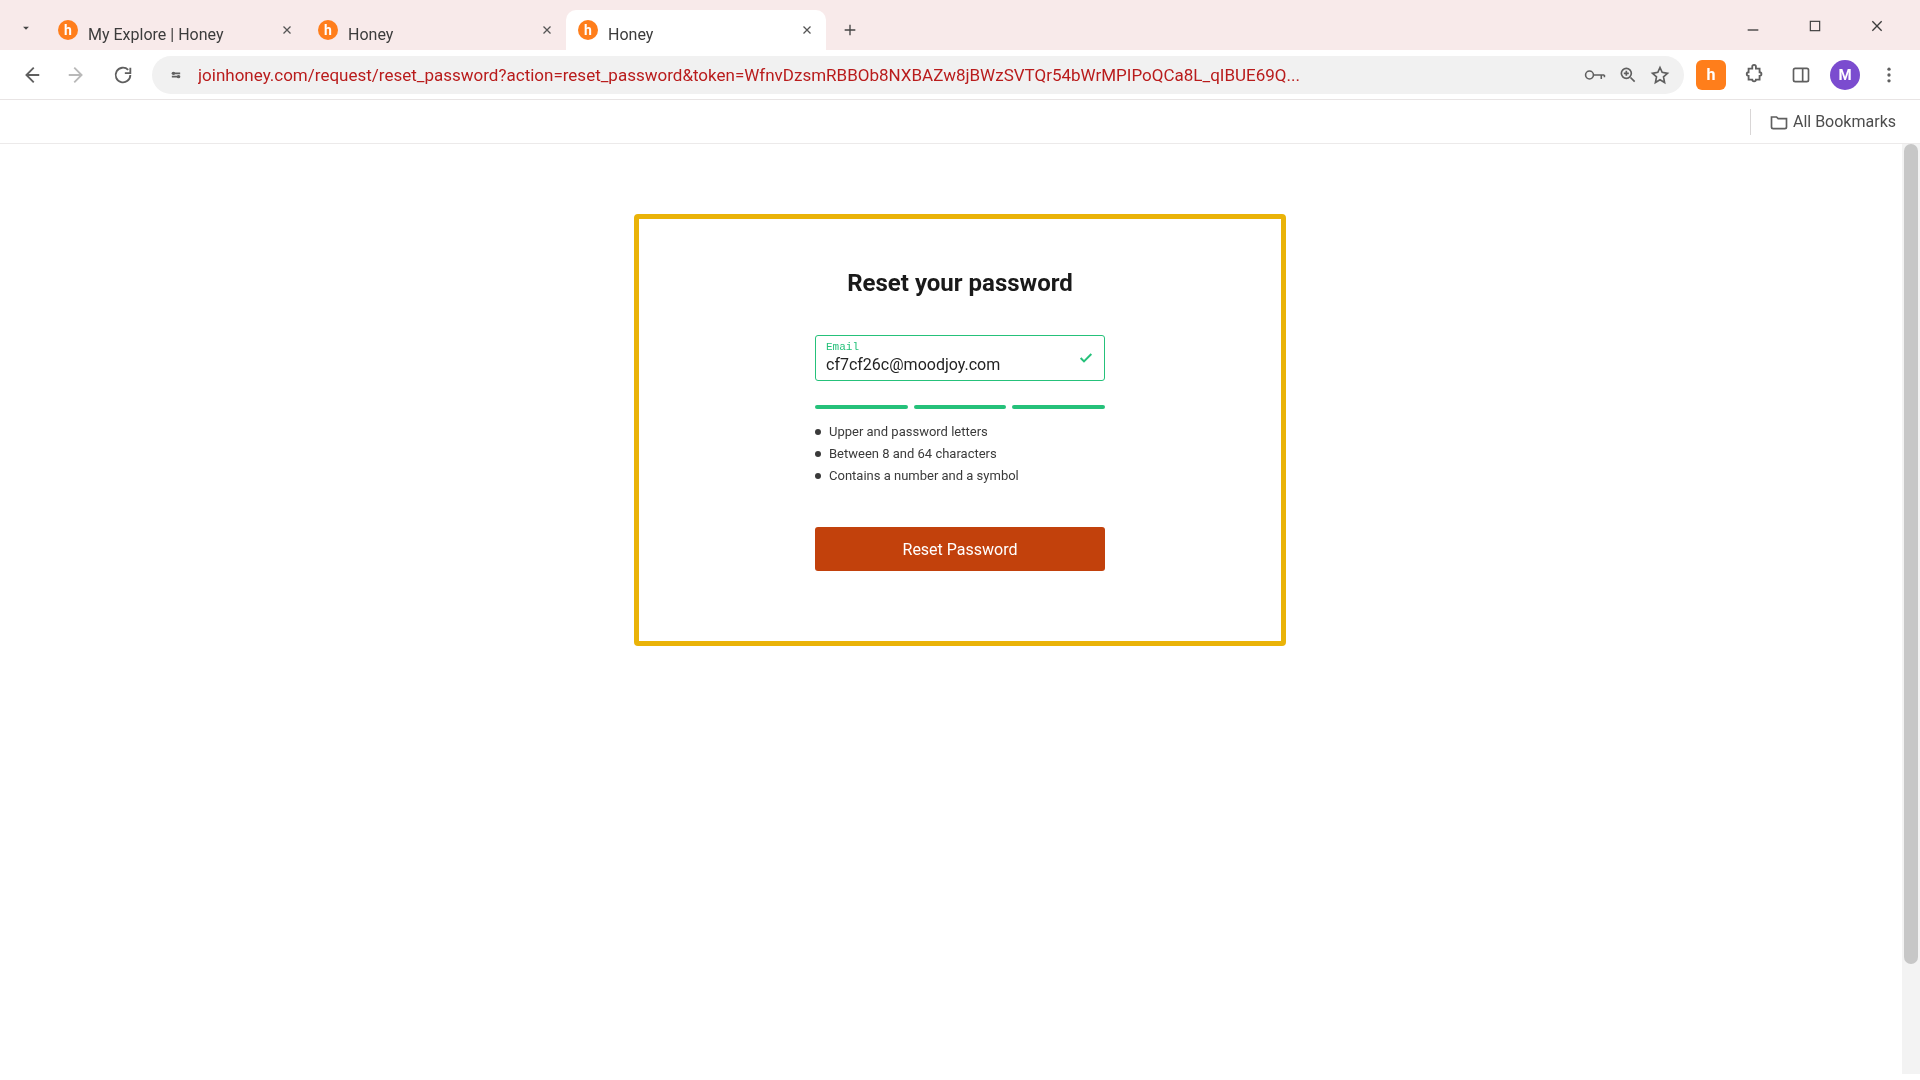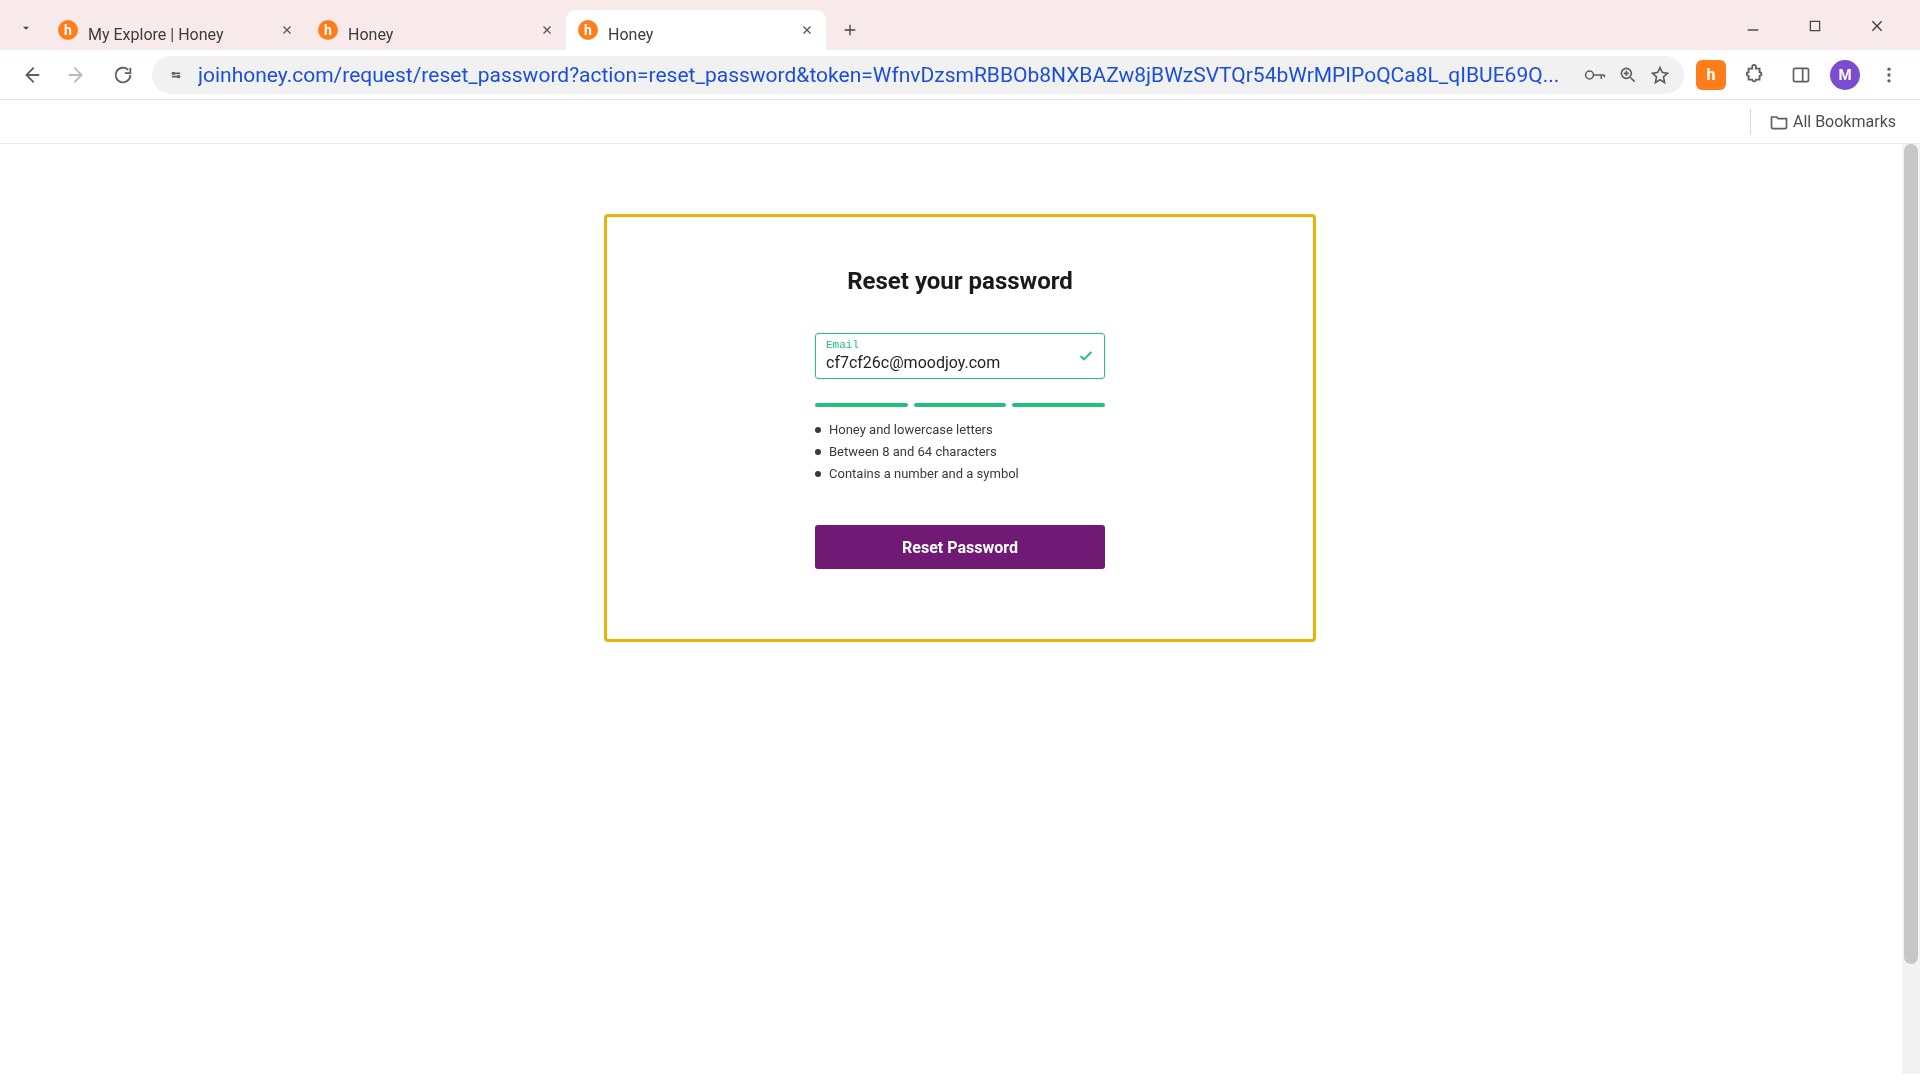--- a/index.html
+++ b/index.html
@@ -16,57 +16,57 @@
   .tab .close { width:18px; height:18px; display:flex; align-items:center; justify-content:center; color:#555; cursor:pointer; margin-left:6px;}
   .newtab { width:32px; height:32px; border-radius:50%; display:flex; align-items:center; justify-content:center; color:#444; cursor:pointer; margin: 0 0 4px 8px; font-size:22px;}
   .win-controls { margin-left:auto; display:flex; gap: 28px; padding: 0 14px 10px 0; color:#3c3c3c;}
   .win-btn { width:34px; height:28px; display:flex; align-items:center; justify-content:center; cursor:pointer; }
 
   
   .toolbar { height: 50px; background:#fff; border-bottom:1px solid #e8e4e4; display:flex; align-items:center; padding: 0 14px; gap:12px; }
   .icon-btn { width:34px; height:34px; border-radius:50%; display:flex; align-items:center; justify-content:center; color:#5f5f5f; cursor:pointer; }
   .icon-btn.disabled { color:#b9b9b9; cursor:default; }
   .addr { flex:1; height:38px; background:#f1f1f1; border-radius:19px; display:flex; align-items:center; padding:0 14px; gap:12px; }
-  .addr .url { flex:1; color:#1d4ed8; font-size:21px; white-space:nowrap; overflow:hidden; text-overflow:ellipsis; }
+  .addr .url { flex:1; color:#b91c1c; font-size:17px; white-space:nowrap; overflow:hidden; text-overflow:ellipsis; }
   .ext-badge { width:30px; height:30px; background:#ff7e1b; border-radius:6px; display:flex; align-items:center; justify-content:center; color:#fff; font-weight:bold; font-size:16px;}
   .avatar { width:30px; height:30px; background:#7b4ccf; border-radius:50%; display:flex; align-items:center; justify-content:center; color:#fff; font-weight:bold; font-size:15px;}
 
   
   .bookmarksbar { height:44px; background:#fff; border-bottom:1px solid #eceaea; display:flex; align-items:center; justify-content:flex-end; padding:0 24px; }
   .divider-v { width:1px; height:26px; background:#d9d6d6; margin-right:18px;}
   .allbm { display:flex; align-items:center; gap:4px; color:#4d4d4d; font-size:16px; cursor:pointer;}
 
   
   .viewport { position:absolute; top:144px; bottom:0; left:0; right:0; background:#fff; display:flex; justify-content:center; align-items:flex-start; }
   .vscroll { position:absolute; right:0; top:144px; bottom:6px; width:18px; background:#f3f3f3; }
   .vscroll-thumb { position:absolute; top:0; left:2px; right:2px; height:820px; background:#c7c7c7; border-radius:8px; }
 
   
-  .card { margin-top: 70px; width: 712px; border:3px solid #eab308; border-radius:4px; background:#fff; padding: 50px 140px 70px 140px; display:flex; flex-direction:column; align-items:center; }
+  .card { margin-top: 70px; width: 652px; border:5px solid #eab308; border-radius:4px; background:#fff; padding: 50px 140px 70px 140px; display:flex; flex-direction:column; align-items:center; }
   .card h1 { font-size:24px; font-weight:700; color:#1a1a1a; margin-bottom: 38px; }
 
   .field { width: 290px; position:relative; border:1px solid #cfcfcf; border-radius:3px; margin-bottom: 18px; padding: 6px 36px 6px 10px; }
   .field.valid { border-color:#25c17a; }
   .field.focused { border-color:#4a4a4a; }
   .field .label { font-size:11px; color:#8f8f8f; line-height:1;font-family:Liberation Mono, monospace; }
   .field.valid .label { color:#25c17a; }
   .field input { border:none; outline:none; width:100%; font-size:16px; color:#232323; background:transparent; padding-top:2px; }
   .field input::placeholder { color:#a7a7a7; }
   .field .label-placeholder { font-size:15px; color:#a7a7a7; line-height:28px; }
   .field .right-icon { position:absolute; right:10px; top:50%; transform:translateY(-50%); color:#bfbfbf; cursor:pointer; }
   .field.valid .right-icon.check { color:#25c17a; cursor:default;}
 
   .strength { width:290px; display:flex; gap:6px; margin: 6px 0 12px 0; }
   .strength .seg { flex:1; height:4px; background:#25c17a; border-radius:2px; }
 
   .reqs { width:290px; list-style:none; padding:0; margin:0 0 40px 0; }
   .reqs li { font-size:13px; color:#3a3a3a; display:flex; align-items:center; gap:8px; line-height:1.7; }
   .reqs li::before { content:''; width:6px; height:6px; background:#3a3a3a; border-radius:50%; display:inline-block; }
 
-  .submit { width:290px; height:44px; border:none; border-radius:3px; background:#701a75; color:#fff; font-size:16px; font-weight:700; cursor:not-allowed; }
+  .submit { width:290px; height:44px; border:none; border-radius:3px; background:#c2410c; color:#fff; font-size:16px; font-weight:400; cursor:not-allowed; }
 
   
   .text-caret-cursor { position:absolute; width:16px; height:22px; pointer-events:none; }
   .text-caret-cursor svg { display:block; }
 
   
   svg { display:block; }
 </style>
 </head>
 <body>
@@ -230,21 +230,21 @@
 
 
     <div class="strength">
       <div class="seg"></div>
       <div class="seg"></div>
       <div class="seg"></div>
     </div>
 
     <ul class="reqs">
       <li>
-          <span>Honey and lowercase letters</span>
+          <span>Upper and password letters</span>
         </li>
       <li>
           <span>Between 8 and 64 characters</span>
         </li>
       <li>
           <span>Contains a number and a symbol</span>
         </li>
     </ul>
 
     <button class="submit">Reset Password</button>

